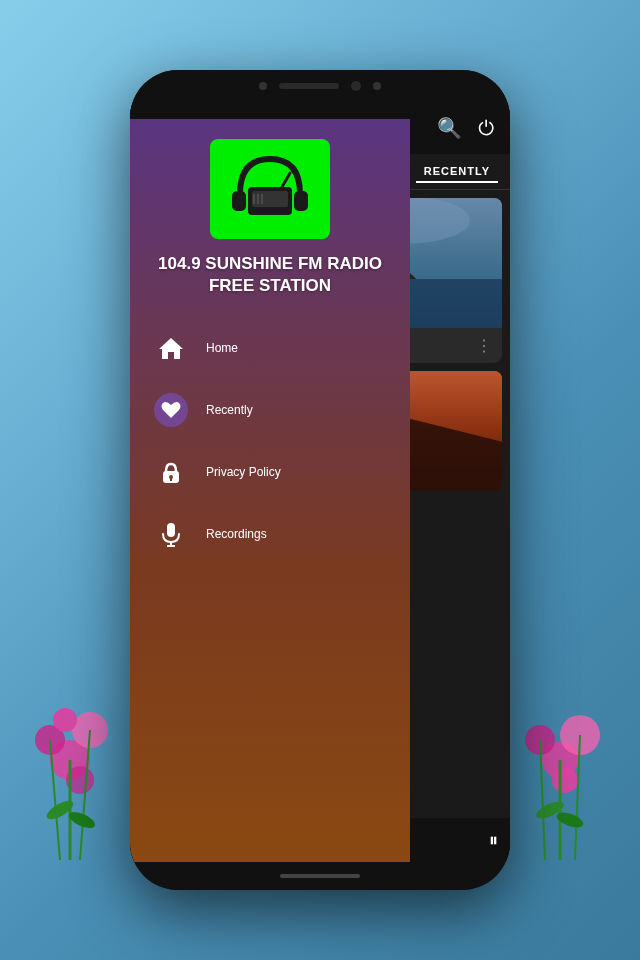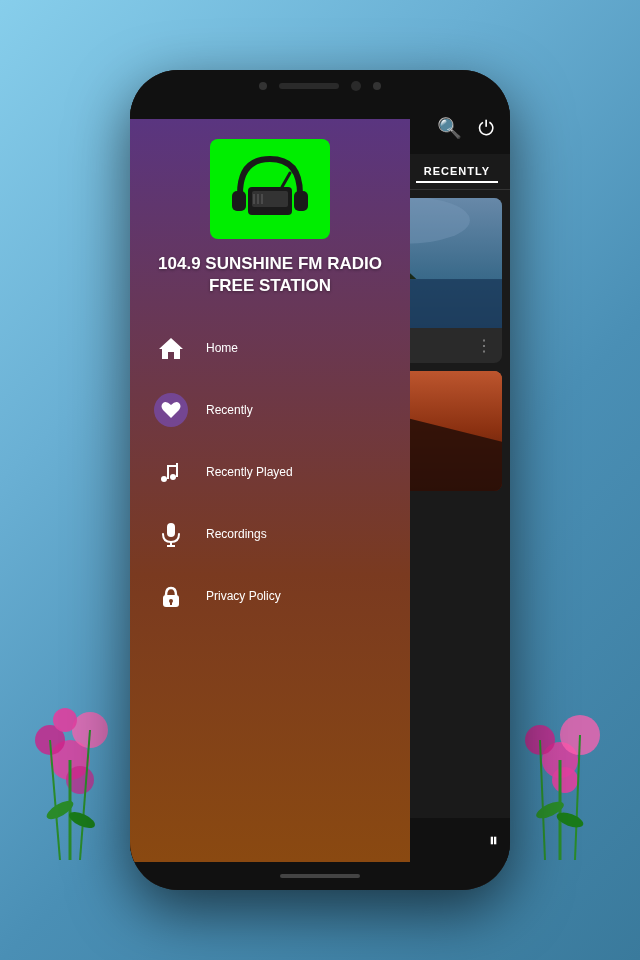--- a/index.html
+++ b/index.html
@@ -466,62 +466,49 @@
 
         <div class="menu-item">
           <div class="menu-icon active-bg">
             <svg width="22" height="22" viewBox="0 0 22 22" xmlns="http://www.w3.org/2000/svg">
               <path d="M11,19 L3,11 Q0,7 3,4 Q6,1 11,6 Q16,1 19,4 Q22,7 19,11 Z" fill="white"></path>
             </svg>
           </div>
           <span class="menu-label">Recently</span>
         </div>
 
+
         <div class="menu-item">
           <div class="menu-icon">
             <svg width="26" height="26" viewBox="0 0 26 26" xmlns="http://www.w3.org/2000/svg">
 
-              <circle cx="6" cy="20" r="3" fill="white"></circle>
-              <circle cx="15" cy="18" r="3" fill="white"></circle>
-              <rect x="9" y="6" width="2" height="14" fill="white"></rect>
-              <rect x="18" y="4" width="2" height="14" fill="white"></rect>
-              <rect x="9" y="6" width="11" height="2" fill="white"></rect>
+              <path d="M8,12 Q8,5 13,5 Q18,5 18,12" fill="none" stroke="white" stroke-width="2.5" stroke-linecap="round"></path>
+
+              <rect x="5" y="12" width="16" height="12" rx="3" fill="white"></rect>
+
+              <circle cx="13" cy="18" r="2" fill="#7a3a20"></circle>
+              <rect x="12" y="18" width="2" height="4" fill="#7a3a20"></rect>
             </svg>
           </div>
-          <span class="menu-label">Recently Played</span>
+          <span class="menu-label">Privacy Policy</span>
         </div>
 
         <div class="menu-item">
           <div class="menu-icon">
             <svg width="26" height="26" viewBox="0 0 26 26" xmlns="http://www.w3.org/2000/svg">
 
               <rect x="9" y="2" width="8" height="14" rx="4" fill="white"></rect>
 
               <path d="M5,13 Q5,21 13,21 Q21,21 21,13" fill="none" stroke="white" stroke-width="2" stroke-linecap="round"></path>
 
               <line x1="13" y1="21" x2="13" y2="25" stroke="white" stroke-width="2"></line>
               <line x1="9" y1="25" x2="17" y2="25" stroke="white" stroke-width="2"></line>
             </svg>
           </div>
           <span class="menu-label">Recordings</span>
-        </div>
-
-        <div class="menu-item">
-          <div class="menu-icon">
-            <svg width="26" height="26" viewBox="0 0 26 26" xmlns="http://www.w3.org/2000/svg">
-
-              <path d="M8,12 Q8,5 13,5 Q18,5 18,12" fill="none" stroke="white" stroke-width="2.5" stroke-linecap="round"></path>
-
-              <rect x="5" y="12" width="16" height="12" rx="3" fill="white"></rect>
-
-              <circle cx="13" cy="18" r="2" fill="#7a3a20"></circle>
-              <rect x="12" y="18" width="2" height="4" fill="#7a3a20"></rect>
-            </svg>
-          </div>
-          <span class="menu-label">Privacy Policy</span>
         </div>
 
 
       </div>
     </div>
 
   </div>
 
   <div class="phone-bottom-bar">
     <div class="home-indicator"></div>

